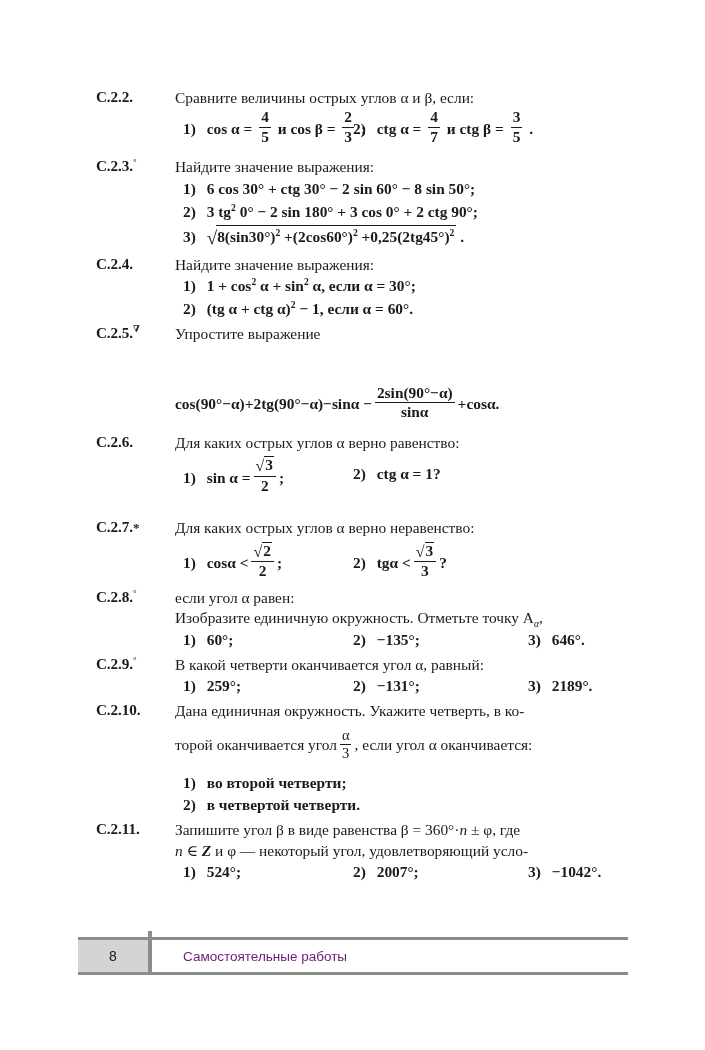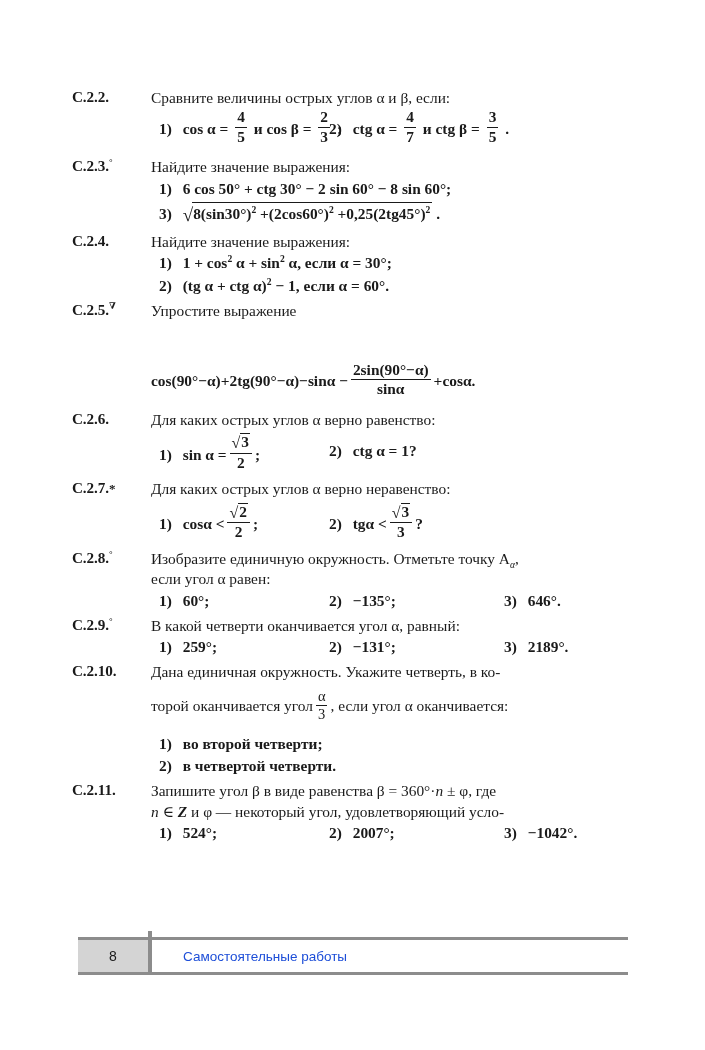--- a/index.html
+++ b/index.html
@@ -19,21 +19,21 @@
   .page {
     position: absolute;
     left: 0; top: 0;
     width: 705px;
     height: 1050px;
   }
 
   
   .exercises {
     position: absolute;
-    left: 72px;
+    left: 96px;
     top: 88px;
     width: 555px;
   }
 
   .ex {
     position: relative;
     margin-bottom: 2px;
   }
 
   .ex-label {
@@ -212,21 +212,21 @@
   }
   .footer .ftitle {
     position: absolute;
     left: 105px;
     top: 3px;
     height: 32px;
     display: flex;
     align-items: center;
     font-family: "Liberation Sans", "DejaVu Sans", sans-serif;
     font-size: 13.5px;
-    color: #1d4ed8;
+    color: #701a75;
     text-align: center;
   }
 </style>
 </head>
 <body>
 
 <div class="page">
 
   <div class="exercises">
 
@@ -278,21 +278,27 @@
     <div class="ex" style="margin-bottom:4px;">
       <div class="ex-label">
         <span>C.2.3.</span><span class="mark">°</span>
       </div>
       <div class="ex-body">
         <div class="prompt">Найдите значение выражения:</div>
         <div class="items">
           <div class="row">
             <span class="col c1 math">
               <span class="num">1)</span>
-              <span>6 cos 50° + ctg 30° − 2 sin 60° − 8 sin 60°;</span>
+              <span>6 cos 30° + ctg 30° − 2 sin 60° − 8 sin 50°;</span>
+            </span>
+          </div>
+          <div class="row">
+            <span class="col c1 math">
+              <span class="num">2)</span>
+              <span>3 tg<sup class="p">2</sup> 0° − 2 sin 180° + 3 cos 0° + 2 ctg 90°;</span>
             </span>
           </div>
           <div class="row" style="height:26px;">
             <span class="col c1 math">
               <span class="num">3)</span>
               <span class="radical"><span class="sign">√</span><span class="under">8(sin30°)<sup class="p">2</sup> +(2cos60°)<sup class="p">2</sup> +0,25(2tg45°)<sup class="p">2</sup></span></span><span> .</span>
             </span>
           </div>
         </div>
       </div>
@@ -330,69 +336,69 @@
         <div class="items">
           <div class="row tall" style="height:46px;margin-top:36px;">
             <span class="col c1 math" style="left:0px; top:4px;">
               cos(90°−α)+2tg(90°−α)−sinα −<span class="frac"><span class="top">2sin(90°−α)</span><span class="bot">sinα</span></span>+cosα.
             </span>
           </div>
         </div>
       </div>
     </div>
 
+    <div class="ex" style="margin-bottom:22px;">
+      <div class="ex-label">
+        <span>C.2.6.</span>
+      </div>
+      <div class="ex-body">
+        <div class="prompt">Для каких острых углов α верно равенство:</div>
+        <div class="items">
+          <div class="row tall">
+            <span class="col c1 math">
+              <span class="num">1)</span>
+              <span>sin α =<span class="frac"><span class="top"><span class="rt"><span class="sign">√</span><span class="under">3</span></span></span><span class="bot">2</span></span>;</span>
+            </span>
+            <span class="col c2 math" style="top:10px;">
+              <span class="num">2)</span>
+              <span>ctg α = 1?</span>
+            </span>
+          </div>
+        </div>
+      </div>
+    </div>
+
     <div class="ex" style="margin-bottom:6px;">
       <div class="ex-label">
-        <span>C.2.6.</span>
-      </div>
-      <div class="ex-body">
-        <div class="prompt">Для каких острых углов α верно равенство:</div>
+        <span>C.2.7.</span><span class="mark star">*</span>
+      </div>
+      <div class="ex-body">
+        <div class="prompt">Для каких острых углов α верно неравенство:</div>
         <div class="items">
           <div class="row tall">
             <span class="col c1 math">
               <span class="num">1)</span>
-              <span>sin α =<span class="frac"><span class="top"><span class="rt"><span class="sign">√</span><span class="under">3</span></span></span><span class="bot">2</span></span>;</span>
-            </span>
-            <span class="col c2 math" style="top:10px;">
-              <span class="num">2)</span>
-              <span>ctg α = 1?</span>
-            </span>
-          </div>
-        </div>
-      </div>
-    </div>
-
-    <div class="ex" style="margin-bottom:6px;">
-      <div class="ex-label">
-        <span>C.2.7.</span><span class="mark star">*</span>
-      </div>
-      <div class="ex-body">
-        <div class="prompt">Для каких острых углов α верно неравенство:</div>
-        <div class="items">
-          <div class="row tall">
-            <span class="col c1 math">
-              <span class="num">1)</span>
               <span>cosα &lt;<span class="frac"><span class="top"><span class="rt"><span class="sign">√</span><span class="under">2</span></span></span><span class="bot">2</span></span>;</span>
             </span>
             <span class="col c2 math">
               <span class="num">2)</span>
               <span>tgα &lt;<span class="frac"><span class="top"><span class="rt"><span class="sign">√</span><span class="under">3</span></span></span><span class="bot">3</span></span>?</span>
             </span>
           </div>
         </div>
       </div>
     </div>
 
     <div class="ex" style="margin-bottom:3px;">
       <div class="ex-label">
         <span>C.2.8.</span><span class="mark">°</span>
       </div>
       <div class="ex-body">
+        <div class="prompt">если угол α равен:</div>
         <div class="prompt"><span>Изобразите единичную окружность. Отметьте точку A</span><sub class="s ital">α</sub><span>,</span></div>
-        <div class="prompt">если угол α равен:</div>
         <div class="items">
           <div class="row">
             <span class="col c1 math">
               <span class="num">1)</span>
               <span>60°;</span>
             </span>
             <span class="col c2 math">
               <span class="num">2)</span>
               <span>−135°;</span>
             </span>

